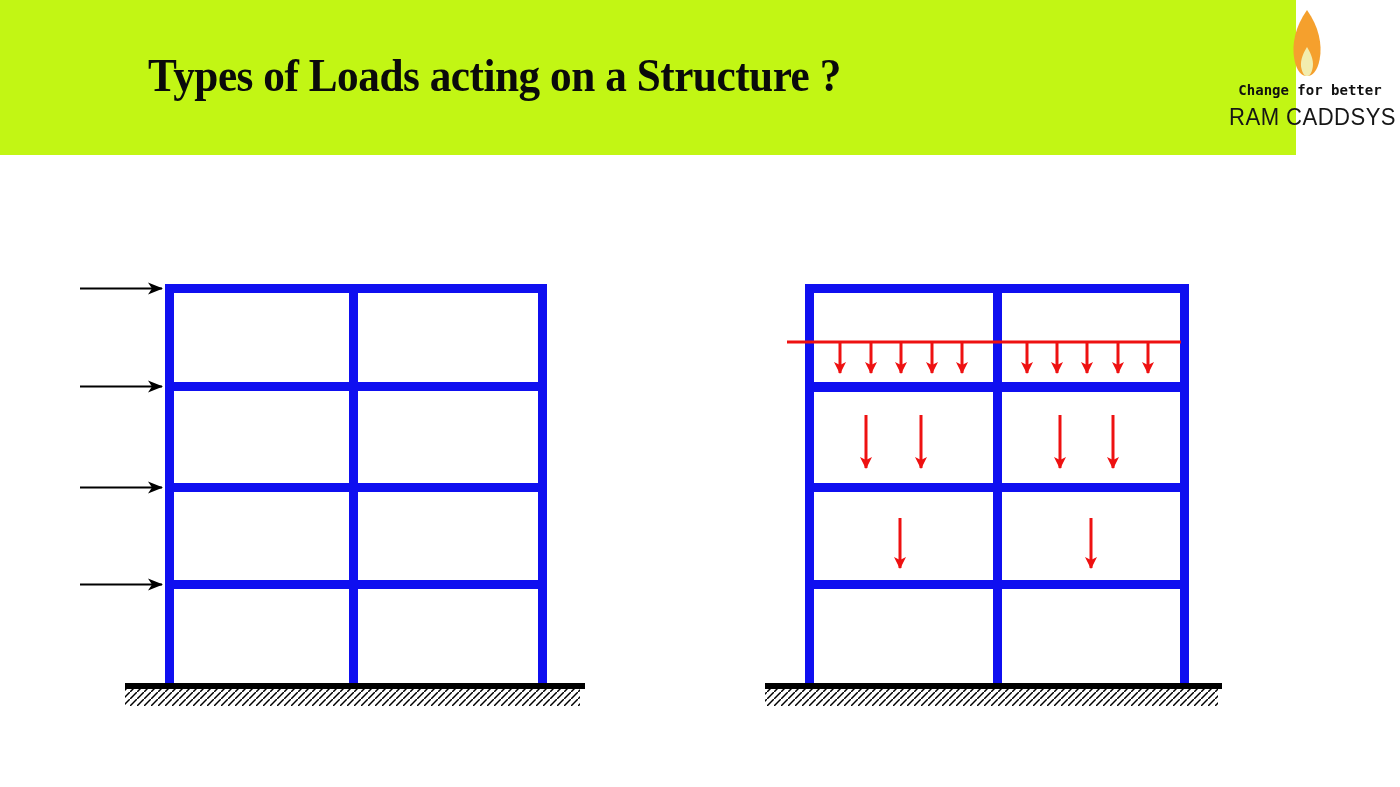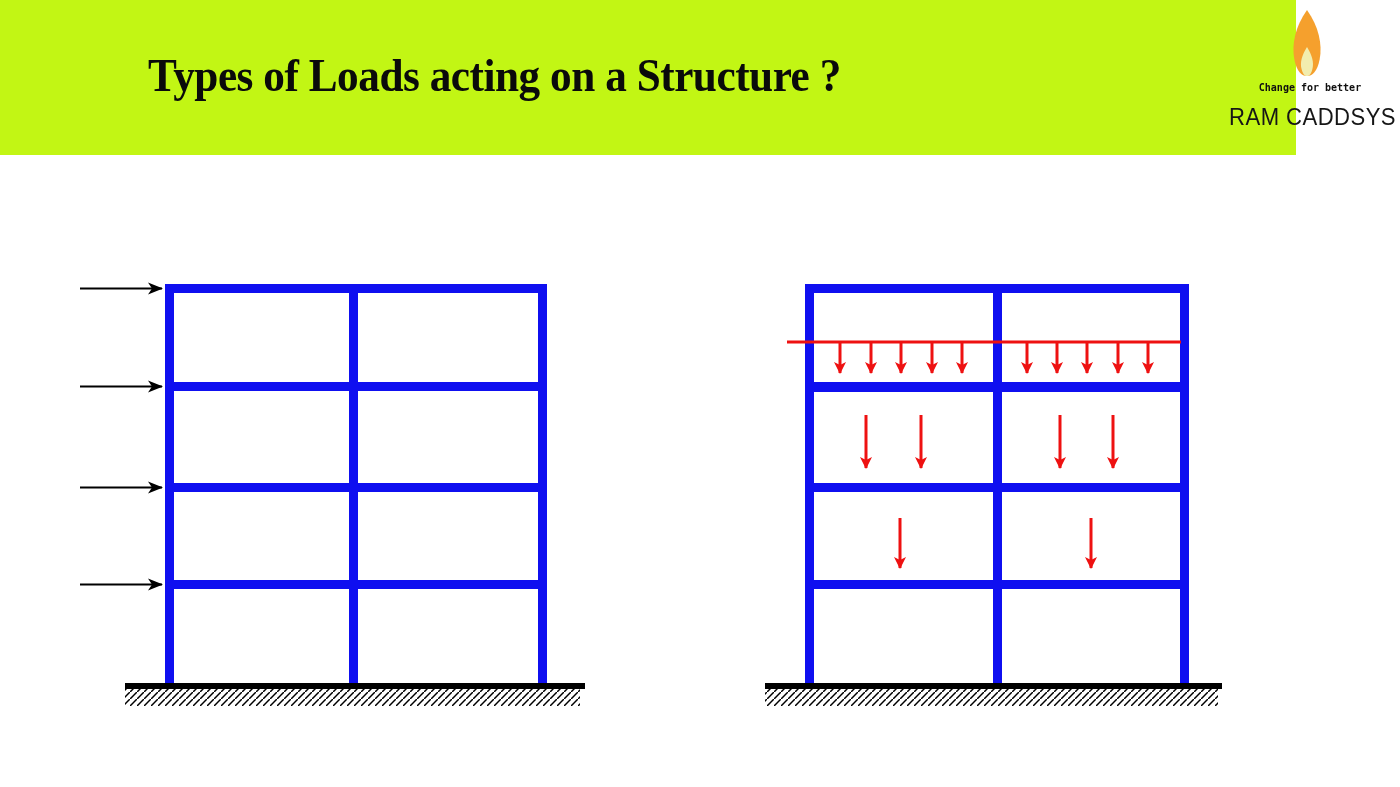--- a/index.html
+++ b/index.html
@@ -48,21 +48,21 @@
   .flame-outer { fill: var(--flame_orange); }
   .flame-inner { fill: var(--flame_inner); }
   .tagline {
     position: absolute;
     left: 1236px;
     top: 82px;
     width: 148px;
     text-align: center;
     font-family: "DejaVu Sans Mono", monospace;
     font-weight: 700;
-    font-size: 10px;
+    font-size: 14px;
     color: #101010;
     white-space: nowrap;
   }
   .brand {
     position: absolute;
     left: 1222px;
     top: 103px;
     width: 176px;
     text-align: center;
     font-family: "Liberation Sans", sans-serif;

